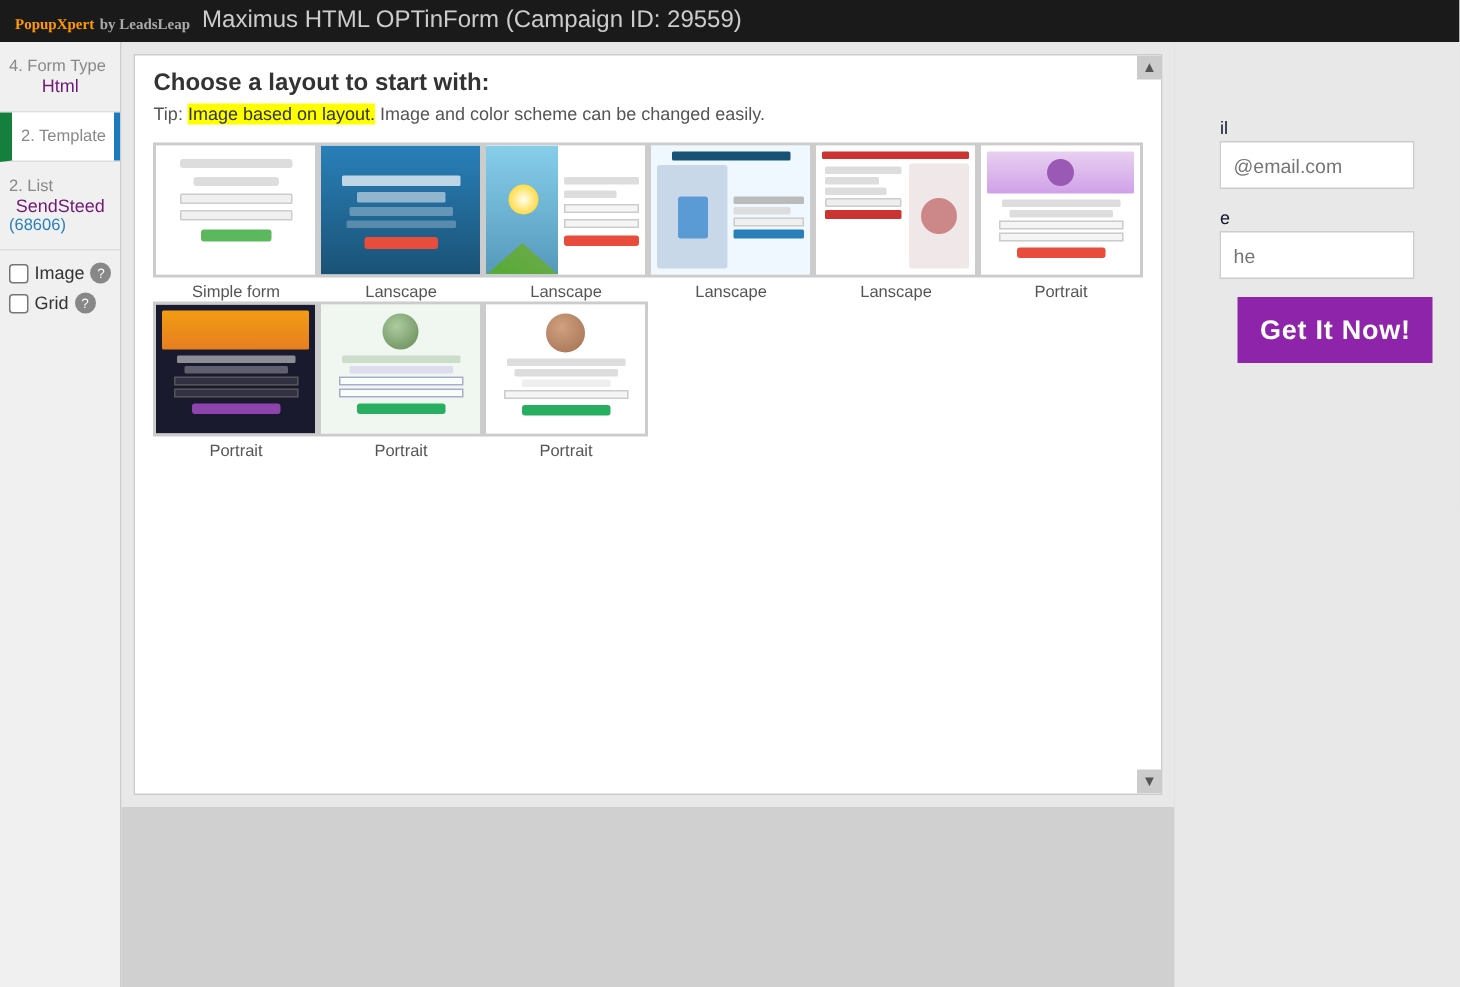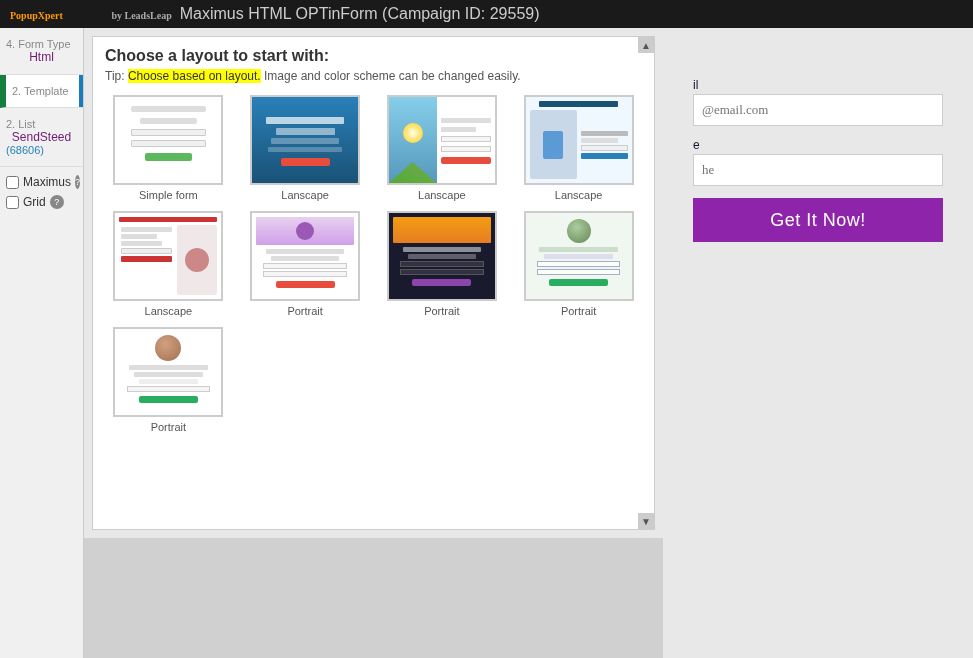--- a/index.html
+++ b/index.html
@@ -40,21 +40,21 @@
     }
     .sidebar-item {
       padding: 10px 6px;
       font-size: 12px;
       color: #333;
       border-bottom: 1px solid #ddd;
       cursor: pointer;
     }
     .sidebar-item.active {
       background: #fff;
-      border-left: 6px solid #15803d;
+      border-left: 8px solid #15803d;
     }
     .sidebar-item .step-label { color: #888; font-size: 11px; }
     .sidebar-item .value { color: #701a75; font-weight: normal; font-size: 12px; text-align: center; }
     .sidebar-item .sub-value { color: #2980b9; font-size: 11px; }
 
     
     .sidebar-options {
       padding: 8px 6px;
       display: flex;
       flex-direction: column;
@@ -113,22 +113,21 @@
     .tip-text .highlight { background: #ff0; color: #333; }
 
     
     .layout-grid-wrapper {
       overflow-y: scroll;
       flex: 1;
       padding: 8px 12px;
     }
     .layout-grid {
       display: grid;
-      grid-template-columns: repeat(4, 1fr);
-      gap: 10px;
+      grid-template-columns: repeat(6, 1fr);
     }
     .layout-item {
       display: flex;
       flex-direction: column;
       align-items: center;
       cursor: pointer;
     }
     .layout-thumb {
       width: 110px;
       height: 90px;
@@ -212,47 +211,47 @@
       margin-bottom: 12px;
     }
     .form-input {
       width: 100%;
       height: 32px;
       border: 1px solid #ccc;
       background: #fff;
       padding: 0 8px;
       font-size: 13px;
       color: #0369a1;
-      font-family: Liberation Serif, serif;
     }
     .form-submit-btn {
       width: 100%;
       height: 44px;
       background: #8e24aa;
       color: #fff;
       border: none;
       font-size: 18px;
-      font-weight: normal;
+      font-weight: bold;
       cursor: pointer;
       letter-spacing: 0.5px;
+      margin-left: 12px;
     }
 
     
     .bottom-strip {
       height: 120px;
       background: #d0d0d0;
     }
   </style>
 </head>
 <body>
 
 <div class="top-bar">
   <span class="top-bar-logo">
     <span>PopupXpert</span>
-    <span style="font-size:10px;color:#aaa;margin-left:45px;">by LeadsLeap</span>
+    <span style="font-size:10px;color:#aaa;">by LeadsLeap</span>
   </span>
   <span class="top-bar-title">Maximus HTML OPTinForm (Campaign ID: 29559)</span>
 </div>
 
 <div class="main-layout">
 
   <div class="sidebar">
 
     <div class="sidebar-item">
       <div class="step-label">4. Form Type</div>
@@ -266,37 +265,37 @@
 
     <div class="sidebar-item">
       <div class="step-label">2. List</div>
       <div class="value">SendSteed</div>
       <div class="sub-value">(68606)</div>
     </div>
 
     <div class="sidebar-options">
       <div class="sidebar-option">
         <input type="checkbox" style="">
-        <span>Maximus</span>
+        <span>Image</span>
         <span class="help-icon">?</span>
       </div>
       <div class="sidebar-option">
         <input type="checkbox" style="">
         <span>Grid</span>
         <span class="help-icon">?</span>
       </div>
     </div>
   </div>
 
   <div class="center-panel">
     <div class="layout-chooser">
       <div class="layout-chooser-header">
         <h2>Choose a layout to start with:</h2>
         <div class="tip-text">
-          <span>Tip: </span><span class="highlight">Choose based on layout.</span><span> Image and color scheme can be changed easily.</span>
+          <span>Tip: </span><span class="highlight">Image based on layout.</span><span> Image and color scheme can be changed easily.</span>
         </div>
       </div>
 
       <div class="scroll-arrow top">▲</div>
 
       <div class="layout-grid-wrapper">
         <div class="layout-grid">
 
           <div class="layout-item">
             <div class="layout-thumb">

